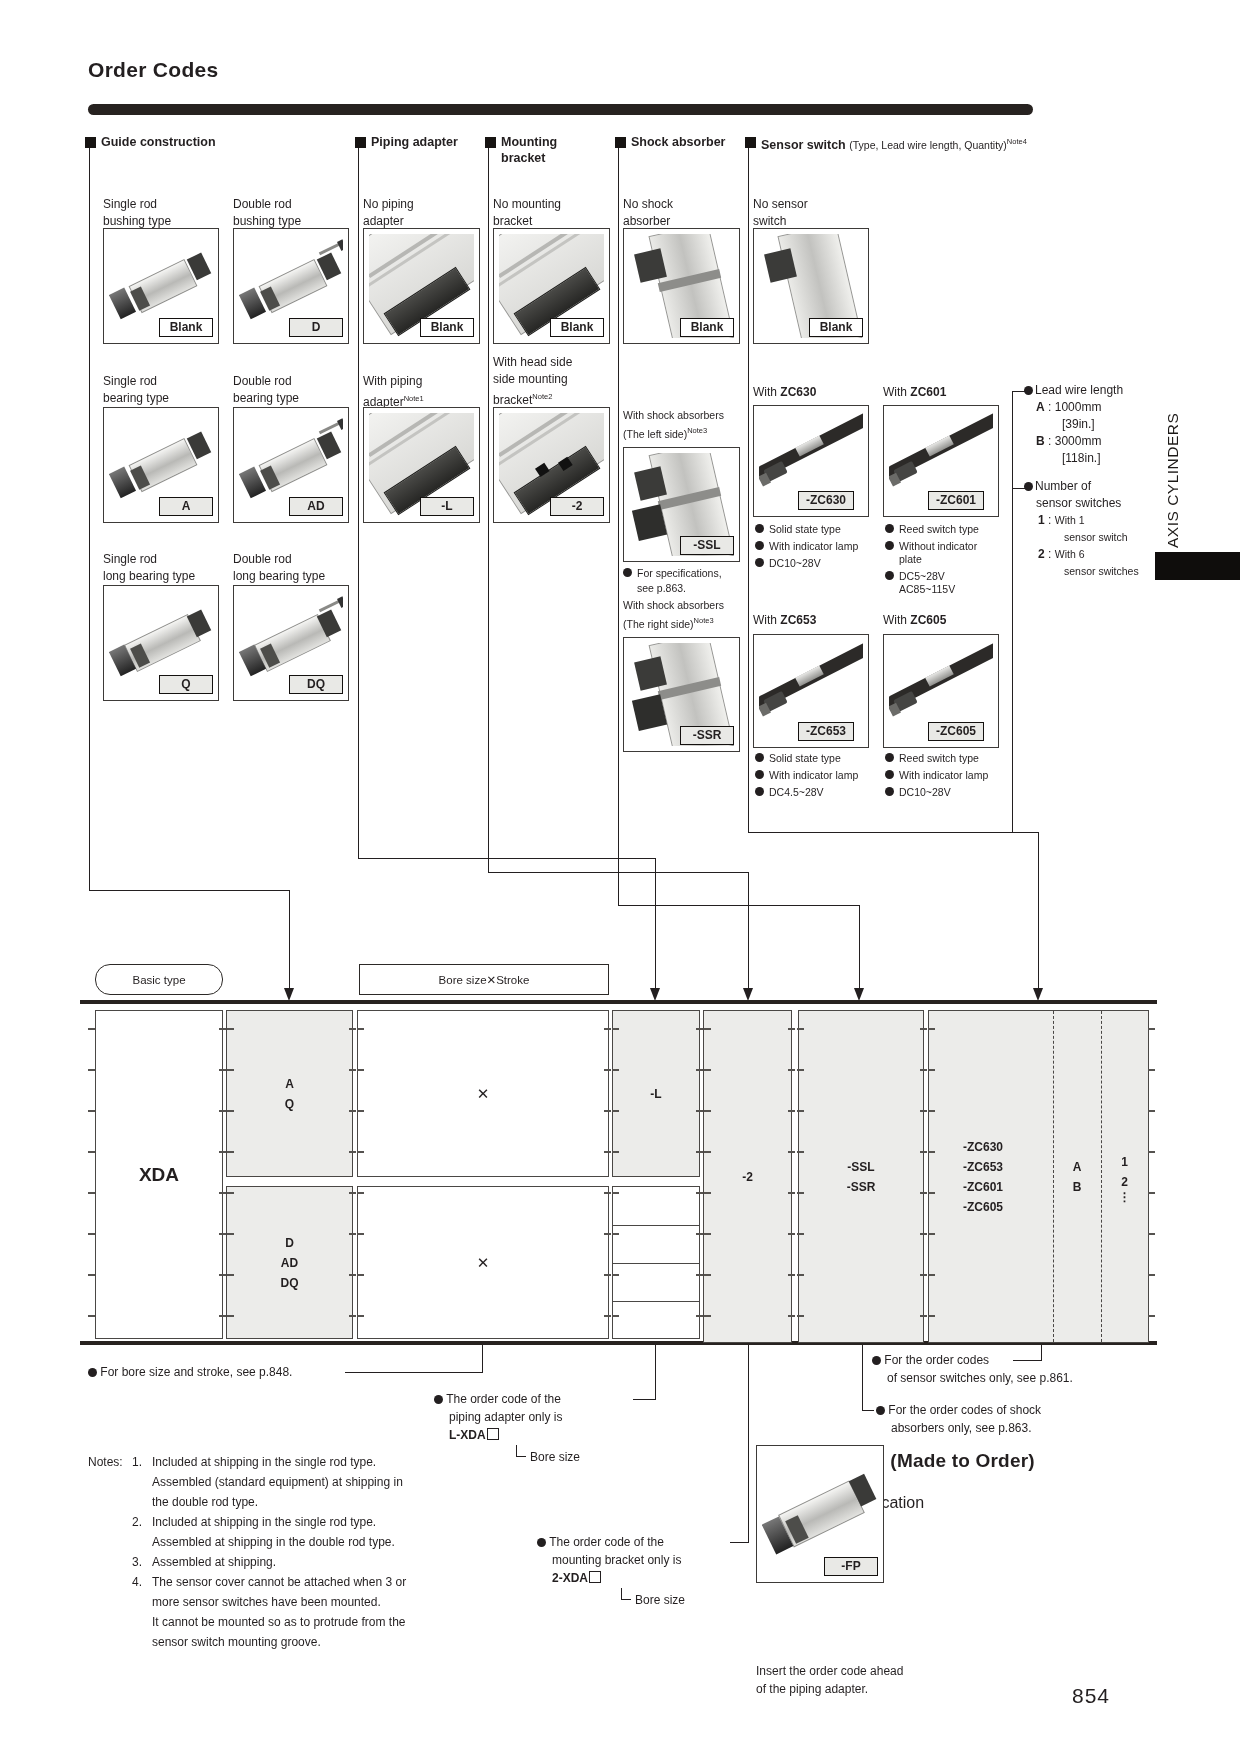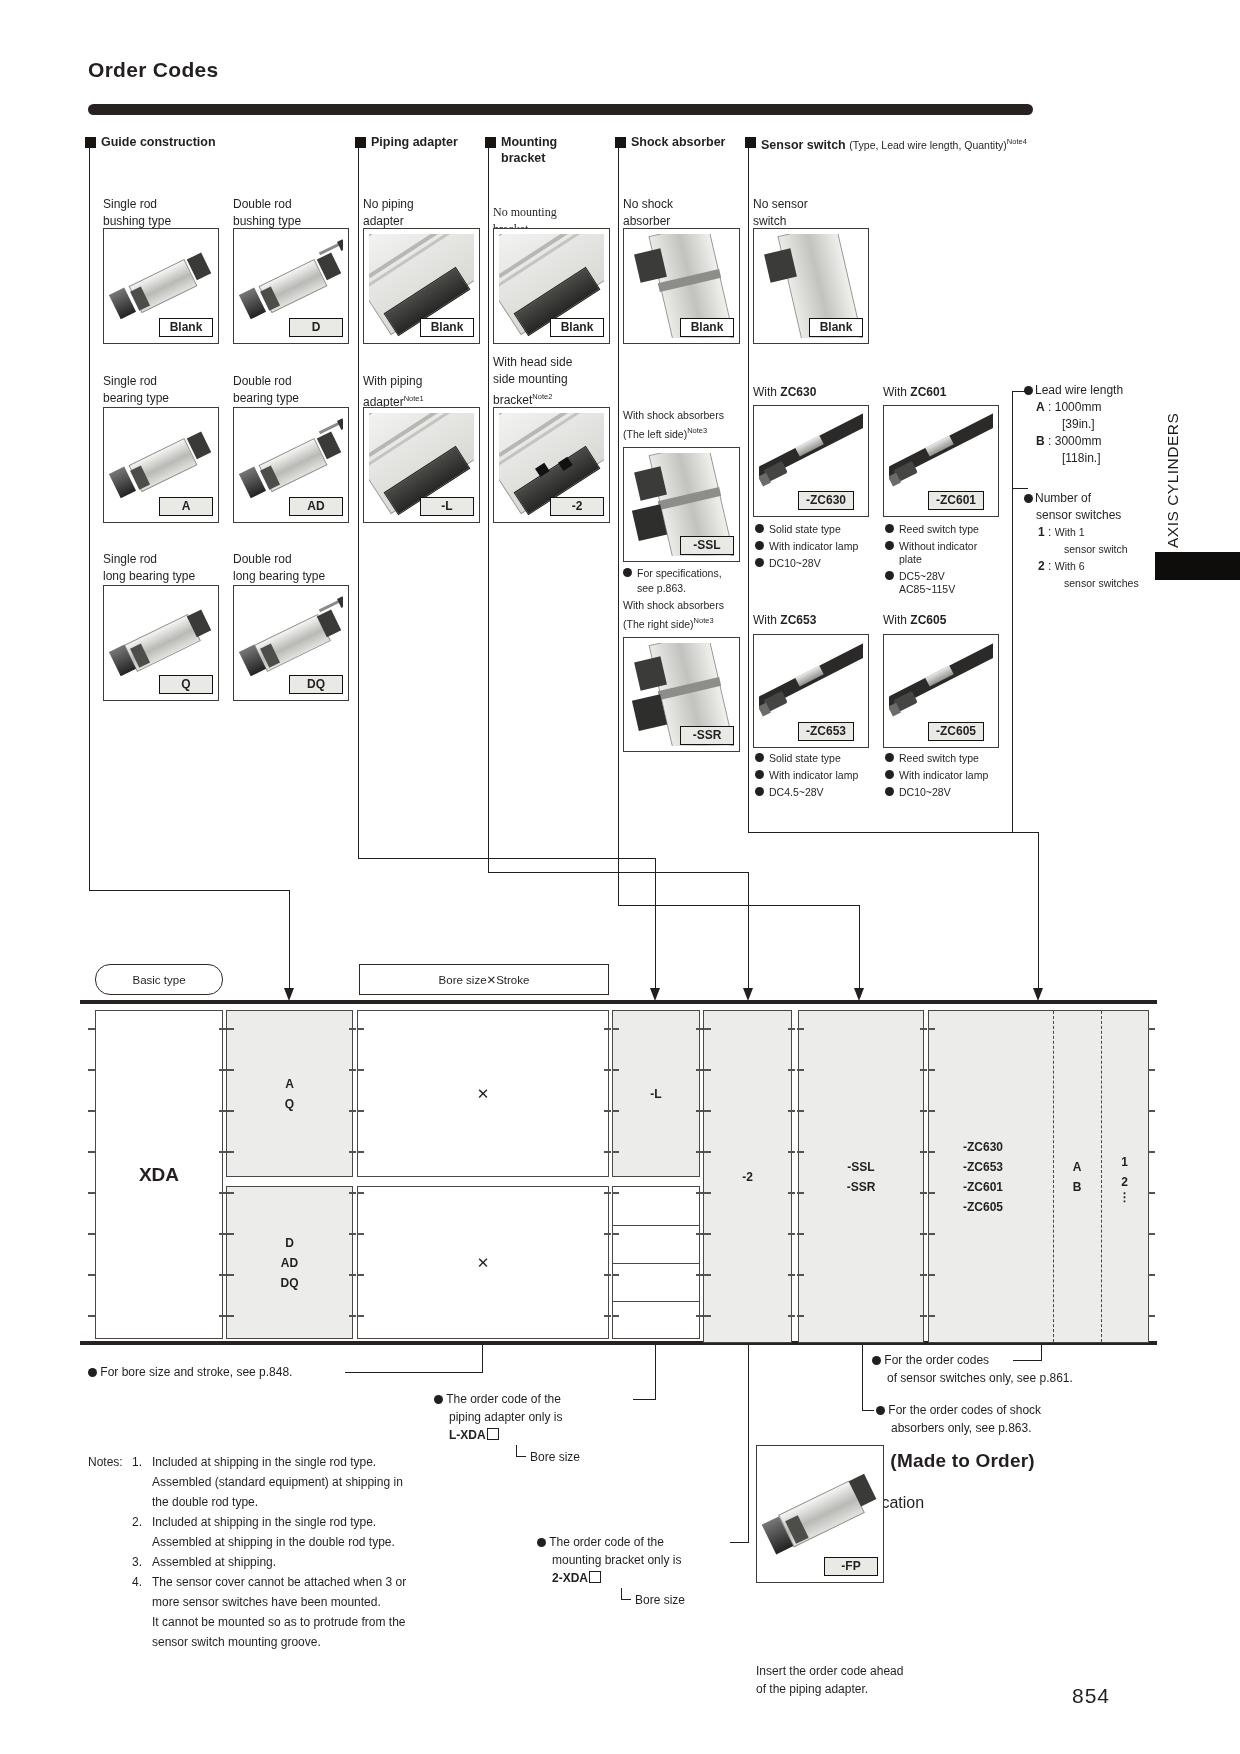--- a/index.html
+++ b/index.html
@@ -248,21 +248,21 @@
   <div class="pbox" style="left:363px;top:407px;width:115px;">
     <div class="ill ill-slab">
         <span class="slab"></span>
         <span class="groove"></span>
         <span class="groove2"></span>
         <span class="block"></span>
       </div>
     <span class="code">-L</span>
     </div>
 
-  <div class="ttl" style="left:493px;top:204px;font-family:Liberation Serif, serif;">
+  <div class="ttl" style="left:493px;top:196px;">
     <div>No mounting</div>
       <div>bracket</div>
     </div>
   <div class="pbox" style="left:493px;top:228px;width:115px;">
     <div class="ill ill-slab">
         <span class="slab"></span>
         <span class="groove"></span>
         <span class="groove2"></span>
         <span class="block"></span>
       </div>
@@ -455,21 +455,21 @@
     <div style="display:flex;gap:2px;">
         <span class="dot" style="margin-top:4px;"></span>
         <span>Lead wire length</span>
       </div>
     <div style="margin-left:12px;"><b>A</b> <span>:</span> <span>1000mm</span></div>
     <div style="margin-left:38px;">[39in.]</div>
     <div style="margin-left:12px;"><b>B</b> <span>:</span> <span>3000mm</span></div>
     <div style="margin-left:38px;">[118in.]</div>
   </div>
 
-  <div class="info" style="left:1024px;top:478px;margin-top:12px;">
+  <div class="info" style="left:1024px;top:478px;">
     <div style="display:flex;gap:2px;">
         <span class="dot" style="margin-top:4px;"></span>
         <span>Number of</span>
       </div>
     <div style="margin-left:12px;">sensor switches</div>
     <div style="margin-left:14px;"><b>1</b> <span>:</span> <span class="smallv">With 1</span></div>
     <div style="margin-left:40px;" class="smallv">sensor switch</div>
     <div style="margin-left:14px;"><b>2</b> <span>:</span> <span class="smallv">With 6</span></div>
     <div style="margin-left:40px;" class="smallv">sensor switches</div>
   </div>

